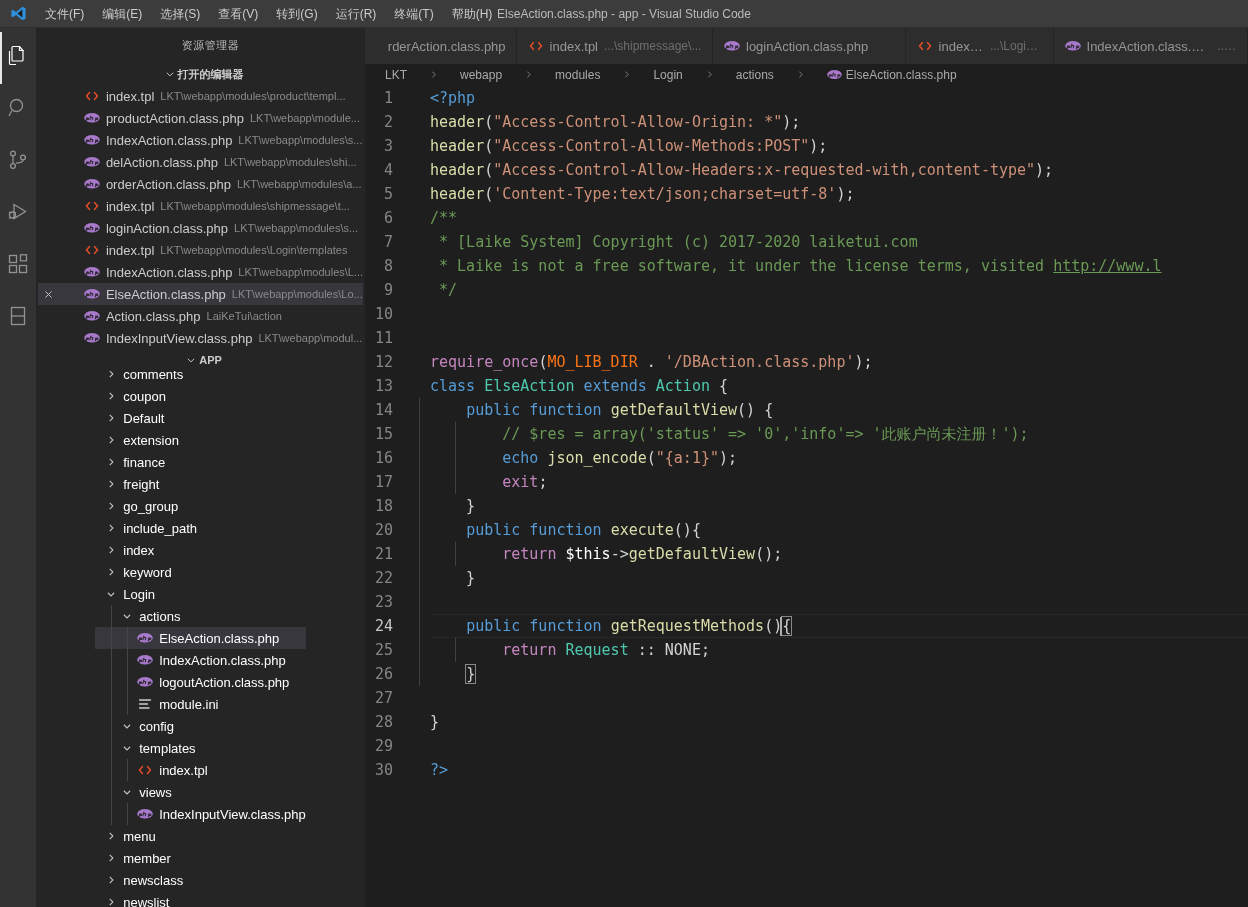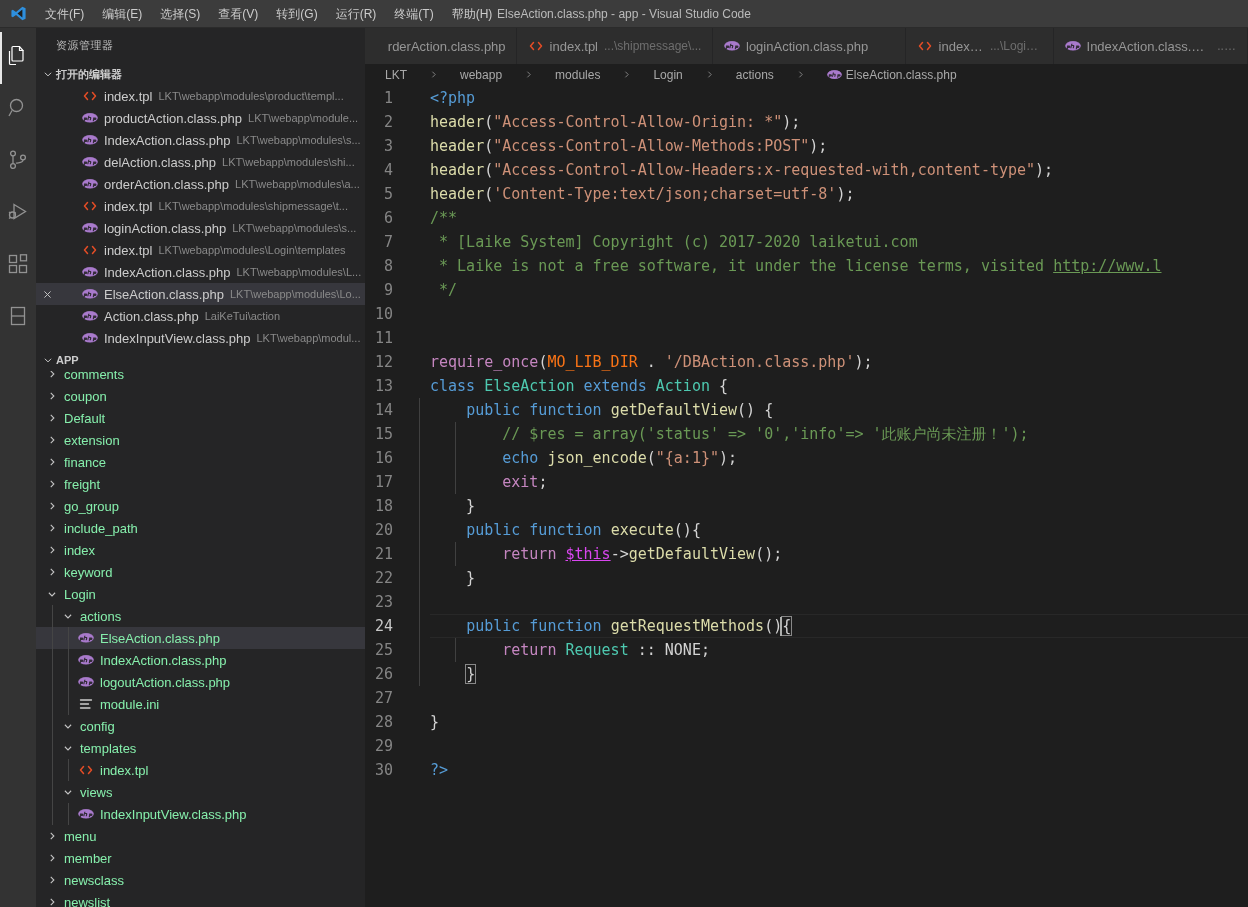--- a/index.html
+++ b/index.html
@@ -42,21 +42,21 @@
     position: relative; cursor: pointer; opacity: .62;
   }
   .act-item.active { opacity: 1; }
   .act-item.active::before {
     content: ""; position: absolute; left: 0; top: 0; bottom: 0; width: 2px; background: #e7e7e7;
   }
 
   
   .sidebar {
     width: 329px; flex: 0 0 329px; background: #252526;
-    display: flex; flex-direction: column; min-height: 0; position: relative;
+    display: flex; flex-direction: column; min-height: 0; position: relative; align-items: center;
   }
   .sb-title {
     height: 35px; flex: 0 0 35px; display: flex; align-items: center;
     padding-left: 20px; font-size: 11px; letter-spacing: .5px;
     color: #bbbbbb; text-transform: none;
   }
   .section-header {
     height: 22px; flex: 0 0 22px; display: flex; align-items: center;
     font-size: 11px; font-weight: bold; color: #cccccc; padding-left: 4px;
     cursor: pointer; background: #252526;
@@ -88,21 +88,21 @@
   .tree-wrap { flex: 1 1 auto; overflow: hidden; position: relative; background: #252526; }
   .tree-row {
     height: 22px; display: flex; align-items: center; font-size: 13px;
     cursor: pointer; white-space: nowrap; position: relative;
   }
   .tree-row.selected { background: #37373d; }
   .tree-row .chev {
     width: 16px; flex: 0 0 16px; display: flex; align-items: center; justify-content: center;
     color: #c5c5c5;
   }
-  .tree-label { color: #86efac; }
+  .tree-label { color: #ffffff; }
   .guide {
     position: absolute; top: 0; bottom: 0; width: 1px; background: #454545;
   }
 
   
   .editorgroup { flex: 1 1 auto; display: flex; flex-direction: column; min-width: 0; background: #1e1e1e; }
 
   .tabbar {
     height: 36px; flex: 0 0 36px; background: #252526; display: flex; align-items: stretch;
     overflow: hidden; position: relative;
@@ -146,21 +146,21 @@
   .ltext { padding-left: 11px; position: relative; }
 
   
   .t-tag      { color: #569cd6; }
   .t-fn       { color: #dcdcaa; }
   .t-str      { color: #ce9178; }
   .t-cmt      { color: #6a9955; }
   .t-kw       { color: #569cd6; }
   .t-kw2      { color: #c586c0; }
   .t-type     { color: #4ec9b0; }
-  .t-var      { color: #d946ef; text-decoration: underline; }
+  .t-var      { color: #ffffff; }
   .t-const    { color: #f97316; }
   .t-punc     { color: #d4d4d4; }
   .t-plain    { color: #d4d4d4; }
   .t-link     { color: #6a9955; text-decoration: underline; cursor: pointer; }
 
   .indent-guide {
     position: absolute; top: 0; height: 24px; width: 1px; background: #404040;
   }
   .cursor {
     display: inline-block; width: 2px; height: 19px; background: #aeafad;

